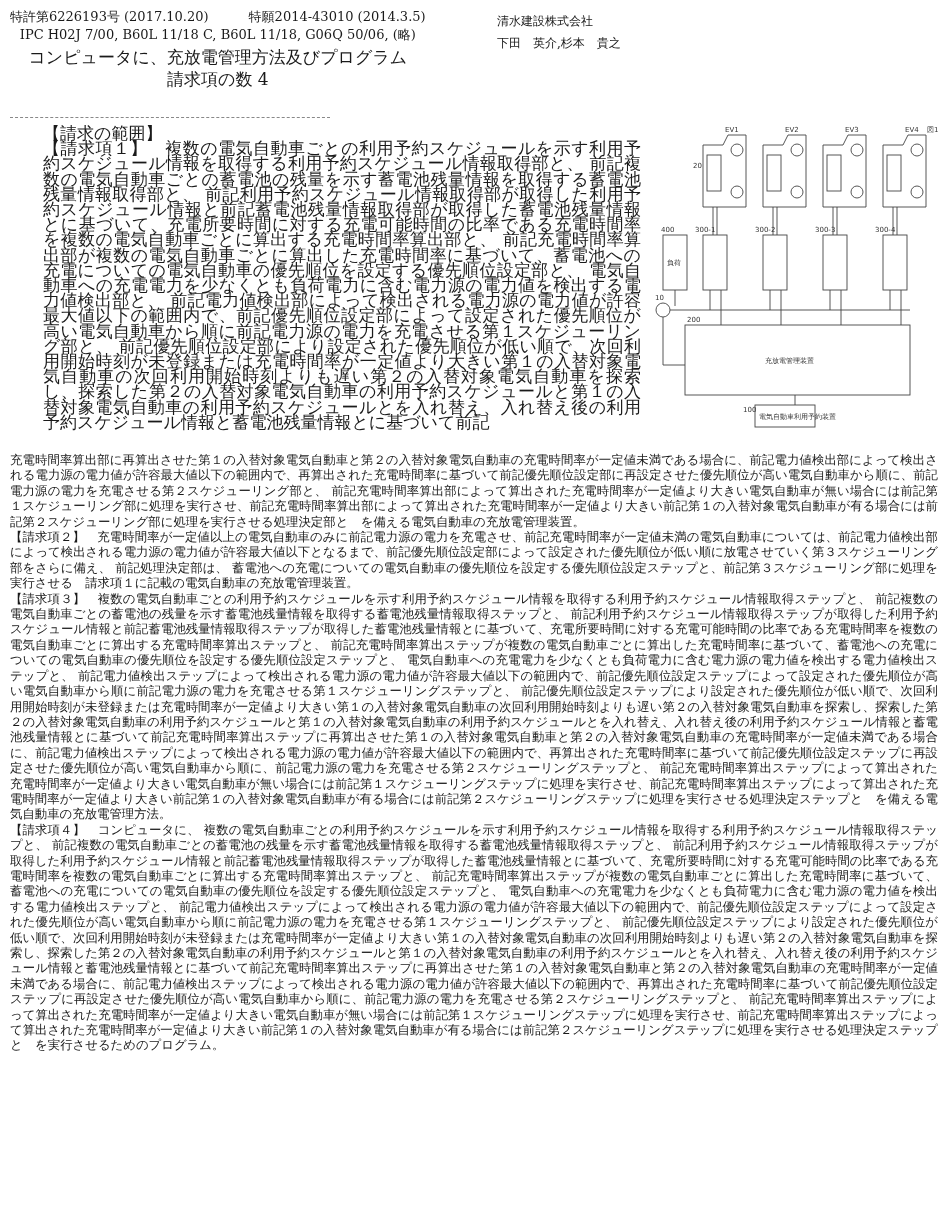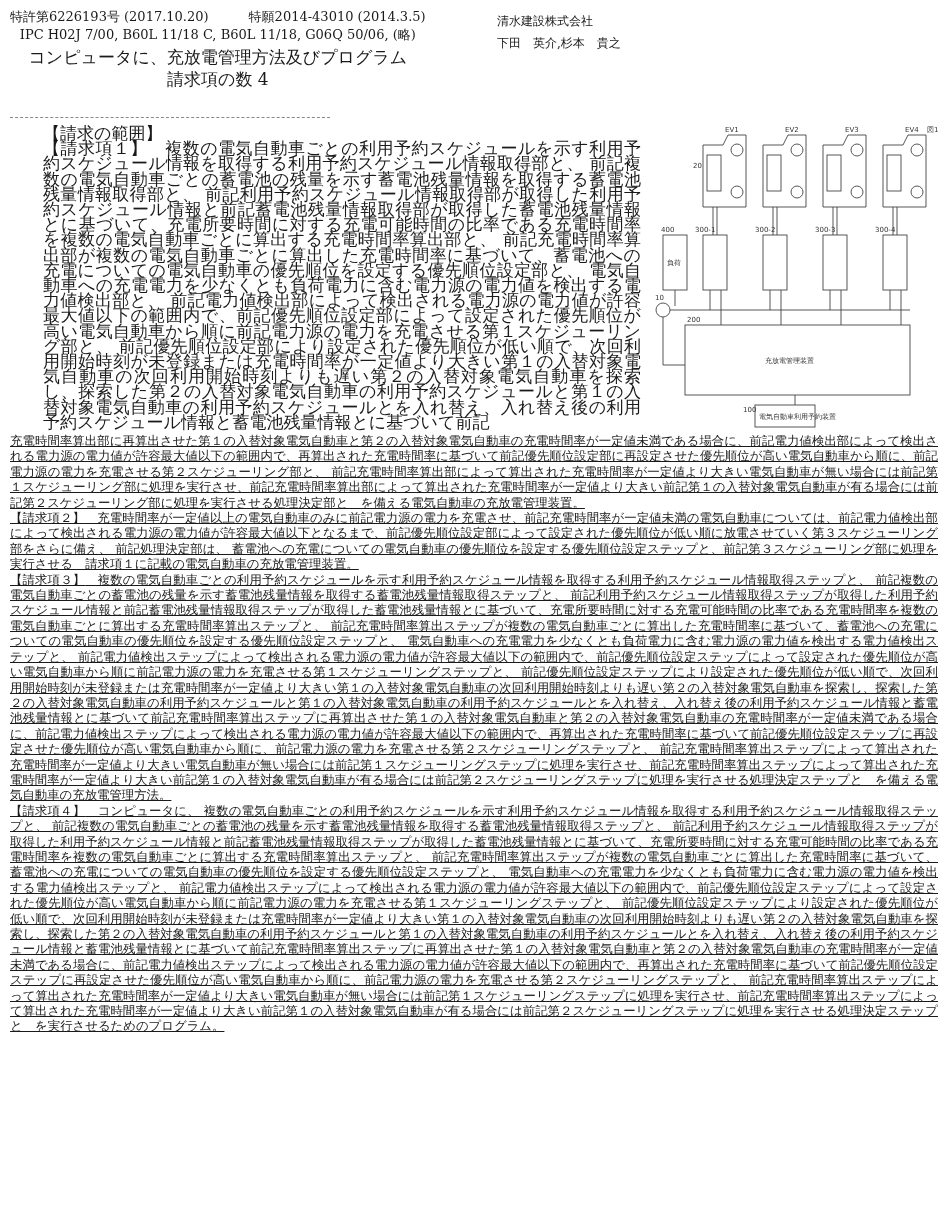--- a/index.html
+++ b/index.html
@@ -7,22 +7,22 @@
          font-family: "DejaVu Serif", "Liberation Serif", serif; color: #1a1a1a; }
   .hdr { position: absolute; left: 10px; top: 8px; font-size: 13px; line-height: 18px; text-align: center; }
   .hdr .row { white-space: nowrap; }
   .hdr .gap { display: inline-block; width: 40px; }
   .hdr .title { font-size: 17px; line-height: 22px; margin-top: 2px; }
   .hdr .claims { font-size: 17px; line-height: 22px; }
   .applicant { position: absolute; left: 497px; top: 10px; font-size: 12px; line-height: 22px; }
   .sep { position: absolute; left: 10px; top: 117px; width: 320px; border-top: 1px dashed #888; }
   .claims-top { position: absolute; left: 3px; top: 126px; width: 598px;
                 font-size: 17px; line-height: 15.2px; text-align: justify; margin-left: 40px; }
-  .claims-full { position: absolute; left: 10px; top: 433px; width: 928px;
-                 font-size: 12.4px; line-height: 15.4px; text-align: justify; text-decoration: underline; }
+  .claims-full { position: absolute; left: 10px; top: 452px; width: 928px;
+                 font-size: 12.4px; line-height: 15.4px; text-align: justify; }
   .para { margin: 0; }
   .figure { position: absolute; left: 655px; top: 120px; width: 290px; height: 310px; }
   .figure svg { width: 100%; height: 100%; }
   .figtext { font-family: "DejaVu Sans", sans-serif; font-size: 7px; fill: #333; }
 </style>
 </head>
 <body>
 
 <div class="hdr">
   <div class="row">

